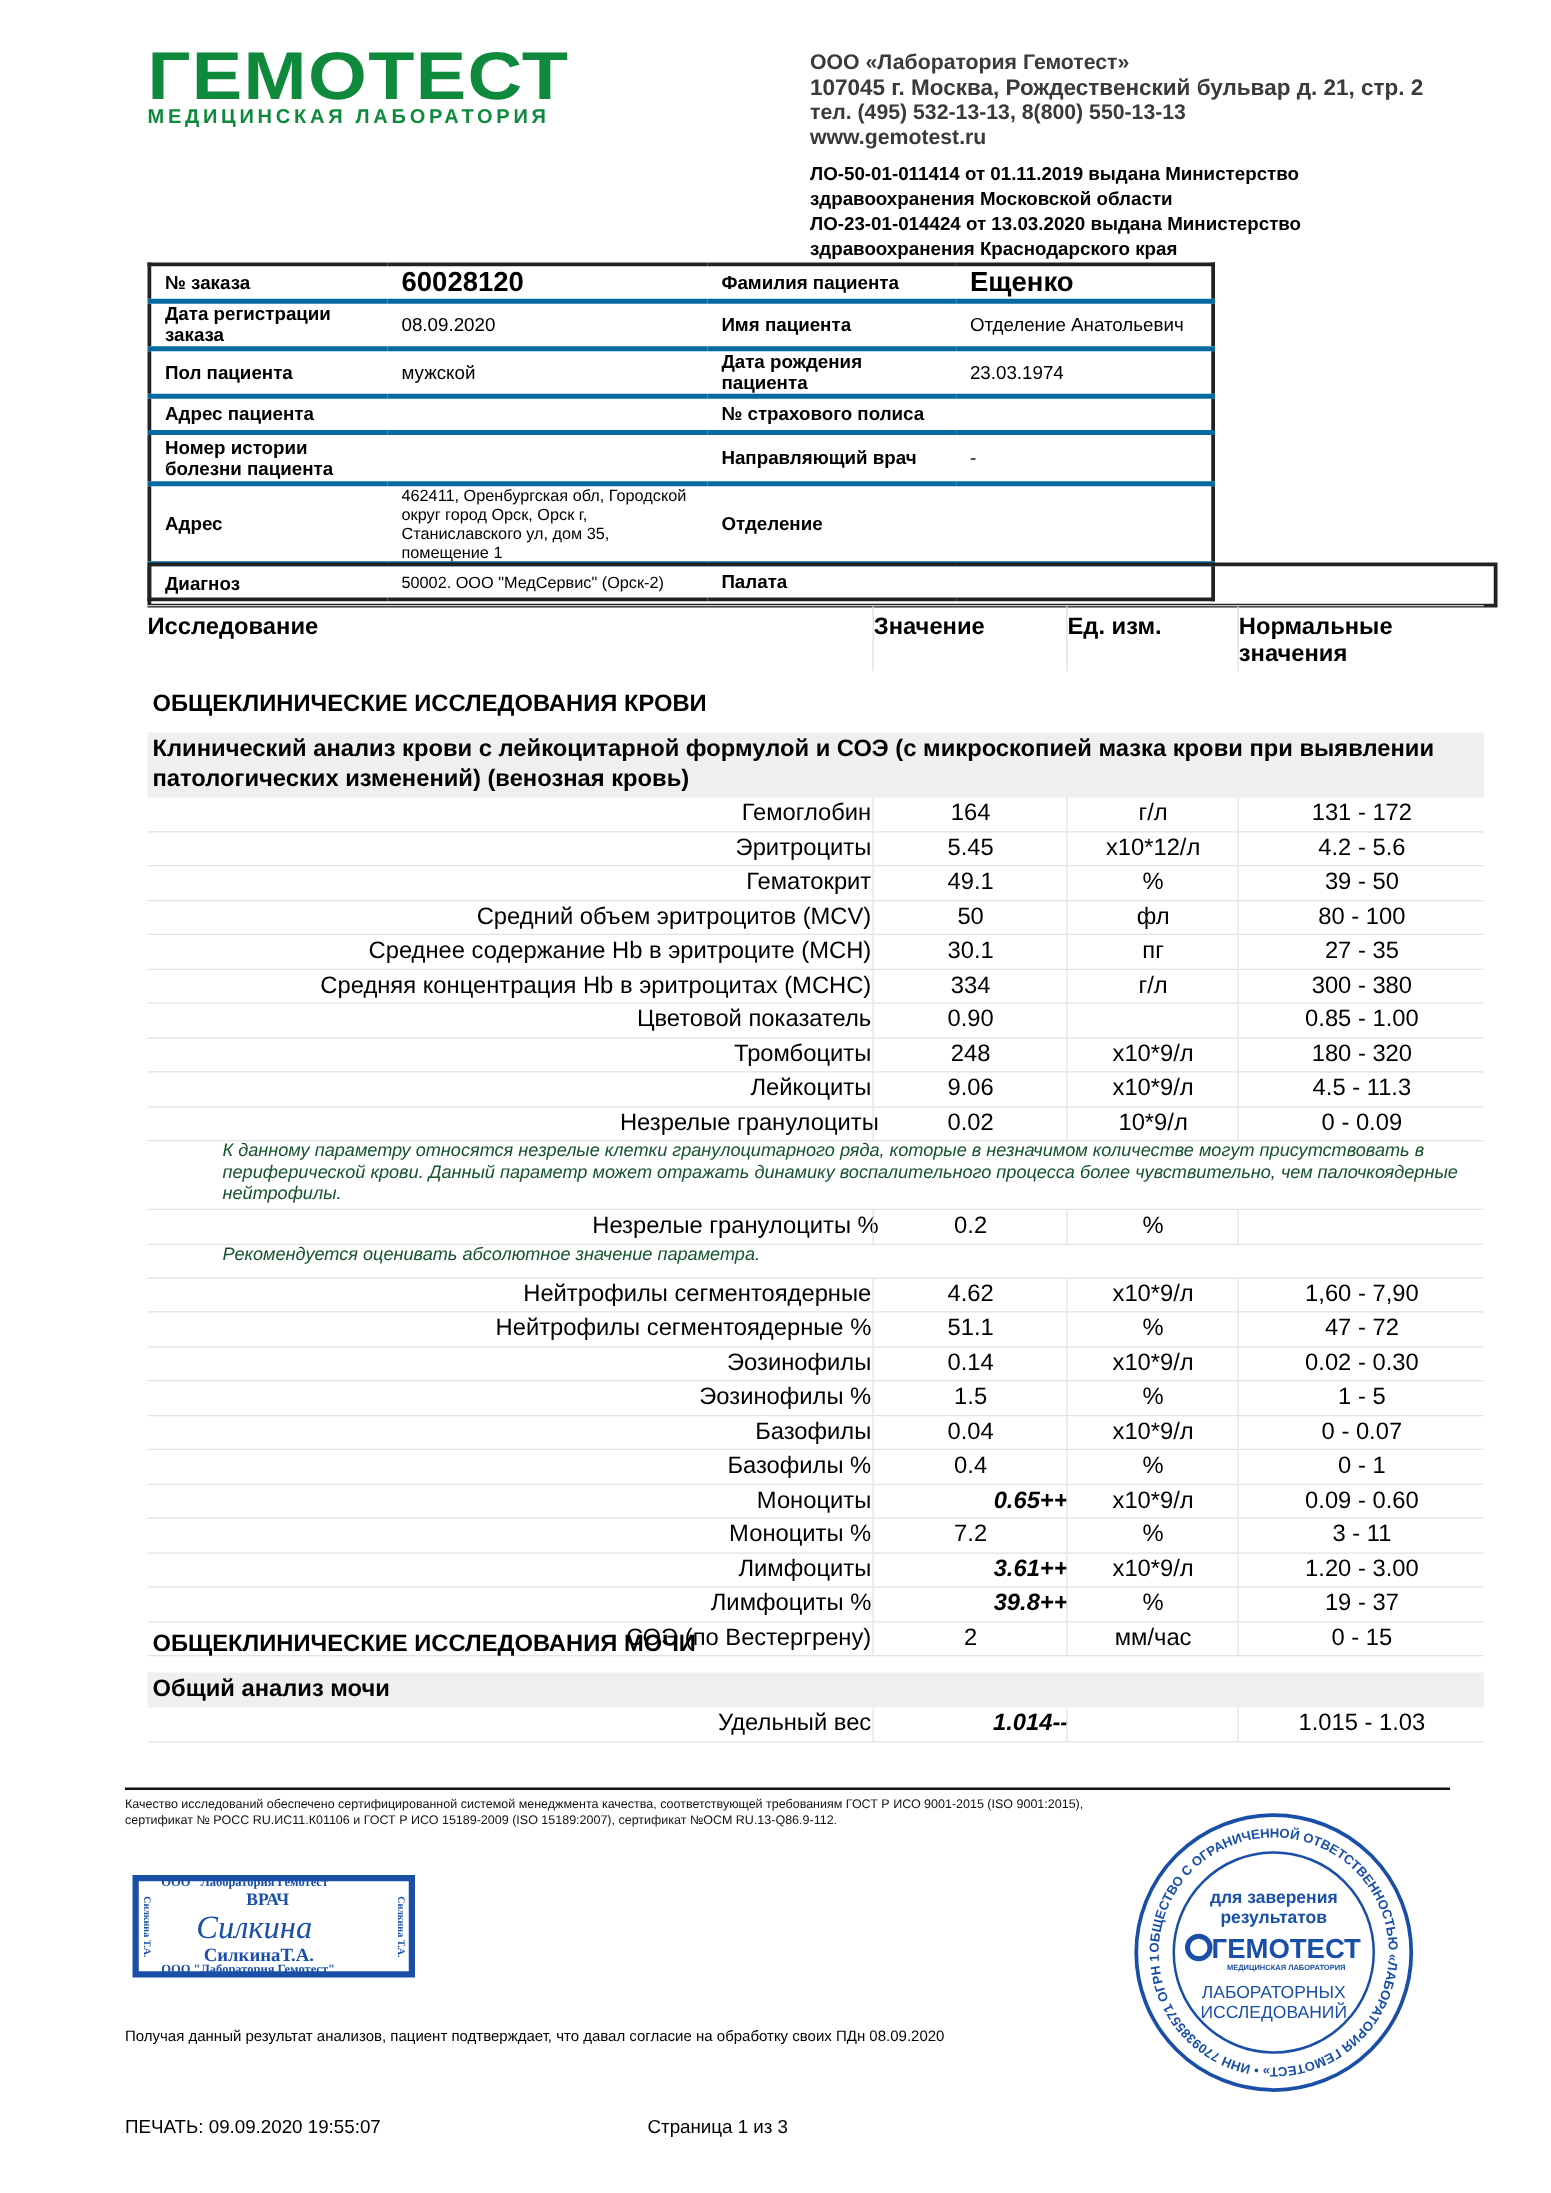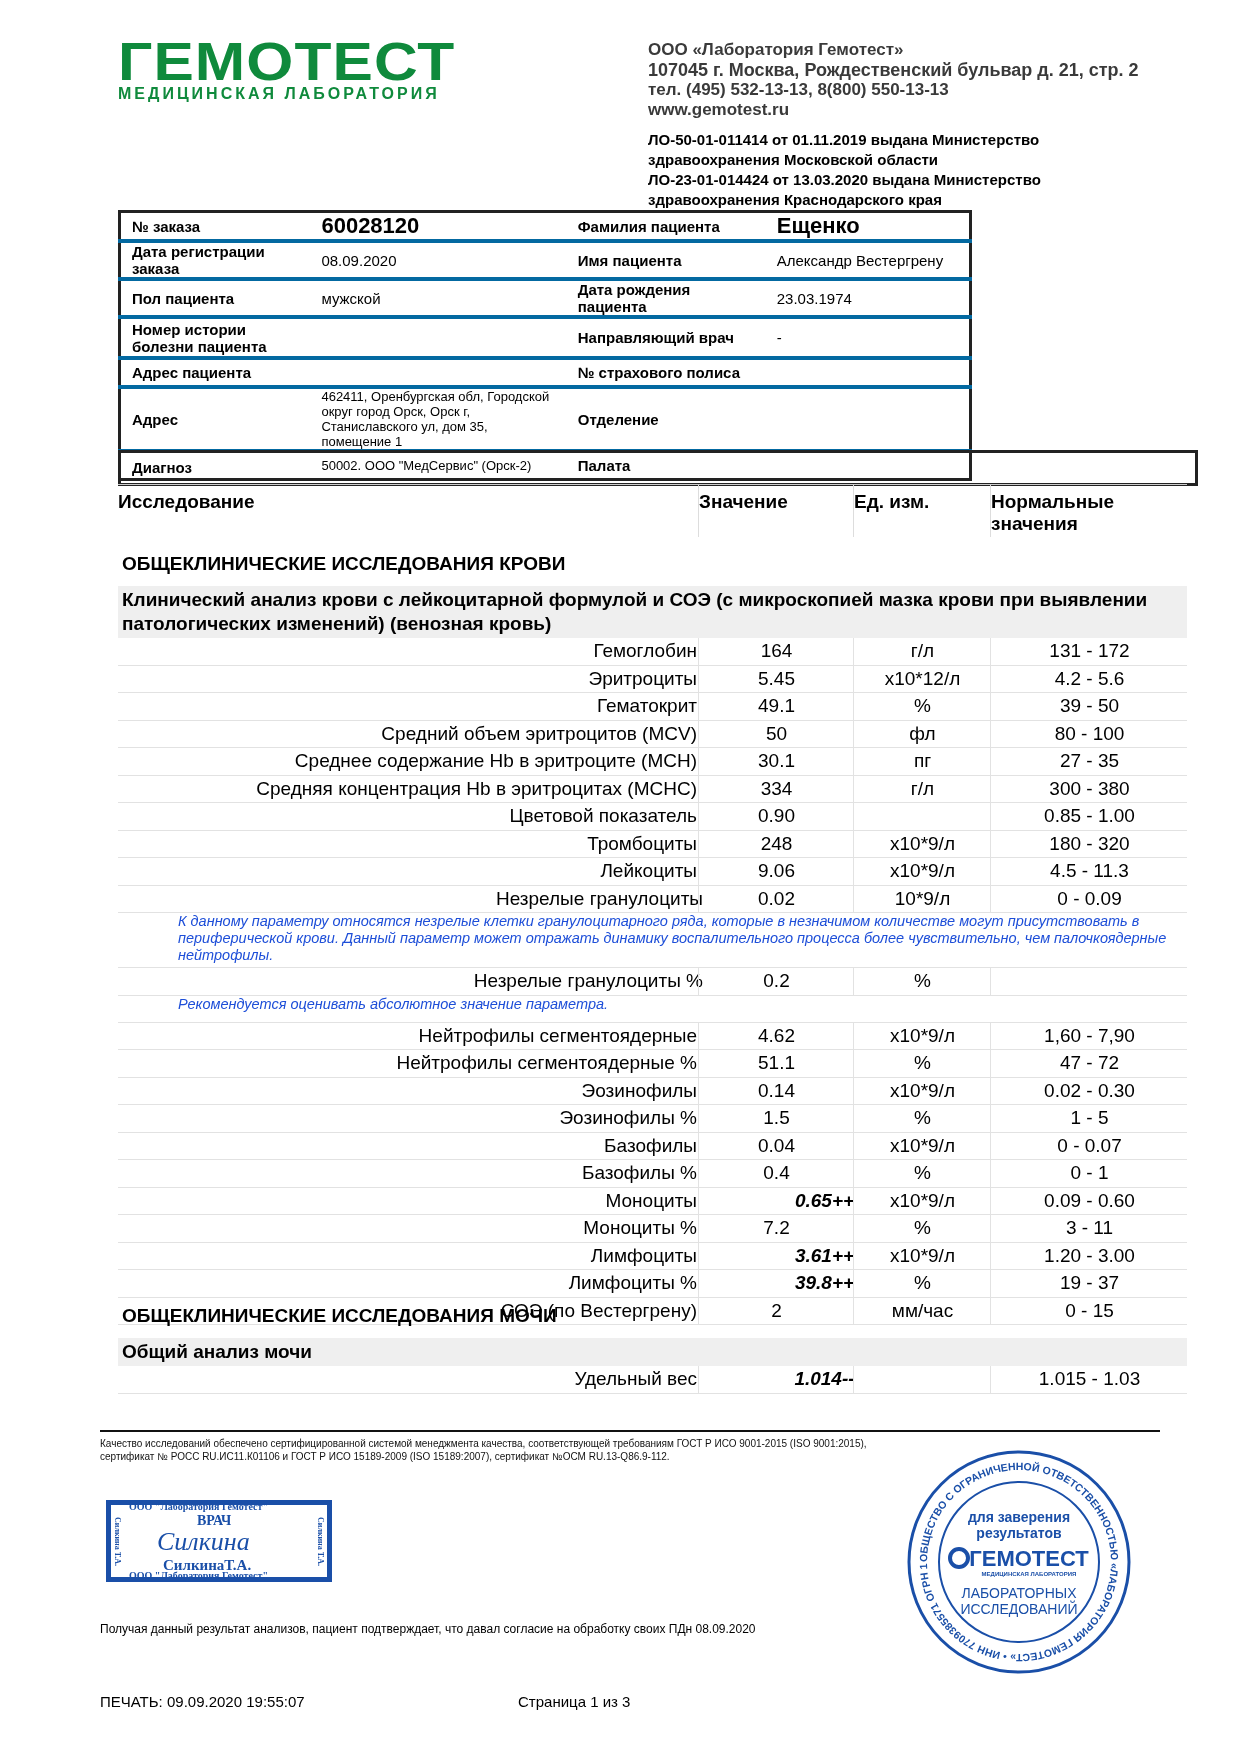--- a/index.html
+++ b/index.html
@@ -47,21 +47,21 @@
   
   .rows { left: 118px; width: 1069px; }
   .row { position: relative; height: 26.5px; border-bottom: 1px solid #e2e2e2; font-size: 19px; }
   .row > div { position: absolute; top: 0; height: 100%; line-height: 26px; }
   .row .n { left: 4px; width: 575px; text-align: right; }
   .row .n.indent { left: 10px; }
   .row .v { left: 580px; width: 155px; text-align: center; border-left: 1px solid #e2e2e2; }
   .row .u { left: 735px; width: 137px; text-align: center; border-left: 1px solid #e2e2e2; }
   .row .r { left: 872px; width: 197px; text-align: center; border-left: 1px solid #e2e2e2; }
   .row .v.flag { font-weight: bold; font-style: italic; padding-left: 48px; }
-  .note { position: relative; font-size: 14.5px; font-style: italic; color: #1d4ed8; padding-left: 60px;
+  .note { position: relative; font-size: 14.5px; font-style: italic; color: #14532d; padding-left: 60px;
           line-height: 17px; border-bottom: 1px solid #e2e2e2; padding-bottom: 3px; }
 
   
   .hr { left: 100px; top: 1430px; width: 1060px; height: 2px; background: #111; }
   .cert { left: 100px; top: 1437px; width: 780px; font-size: 10px; line-height: 13px; color: #111; }
   .consent { left: 100px; top: 1622px; font-size: 12px; }
   .print { left: 100px; top: 1693px; font-size: 15px; }
   .pageno { left: 518px; top: 1693px; font-size: 15px; }
 
   
@@ -106,39 +106,39 @@
       <tr style="height:28px">
     <td class="lbl">№ заказа</td>
     <td class="big">60028120</td>
     <td class="lbl">Фамилия пациента</td>
     <td class="big">Ещенко</td>
   </tr>
   <tr style="height:28px">
     <td class="lbl">Дата регистрации заказа</td>
     <td class="val">08.09.2020</td>
     <td class="lbl">Имя пациента</td>
-    <td class="val">Александр Вестергрену</td>
+    <td class="val">Отделение Анатольевич</td>
   </tr>
   <tr style="height:29px">
     <td class="lbl">Пол пациента</td>
     <td class="val">мужской</td>
     <td class="lbl">Дата рождения пациента</td>
     <td class="val">23.03.1974</td>
   </tr>
+  <tr style="height:29px">
+    <td class="lbl">Адрес пациента</td>
+    <td class="val"></td>
+    <td class="lbl">№ страхового полиса</td>
+    <td class="val"></td>
+  </tr>
   <tr style="height:41px">
     <td class="lbl">Номер истории болезни пациента</td>
     <td class="val"></td>
     <td class="lbl">Направляющий врач</td>
     <td class="val">-</td>
-  </tr>
-  <tr style="height:29px">
-    <td class="lbl">Адрес пациента</td>
-    <td class="val"></td>
-    <td class="lbl">№ страхового полиса</td>
-    <td class="val"></td>
   </tr>
   <tr style="height:45px">
     <td class="lbl">Адрес</td>
     <td class="small">462411, Оренбургская обл, Городской округ город Орск, Орск г, Станиславского ул, дом 35, помещение 1</td>
     <td class="lbl">Отделение</td>
     <td class="val"></td>
   </tr>
   <tr style="height:28px">
     <td></td>
     <td class="small">50002. ООО "МедСервис" (Орск-2)</td>

